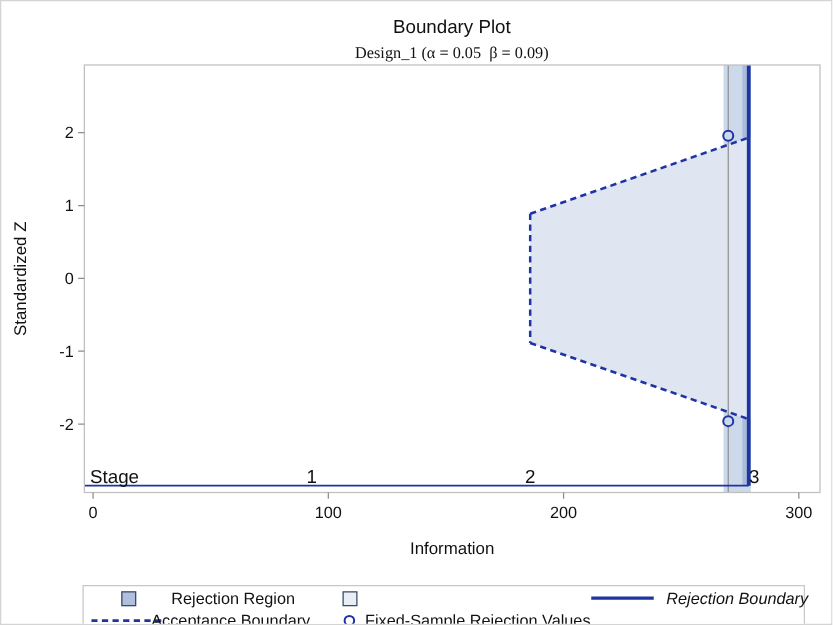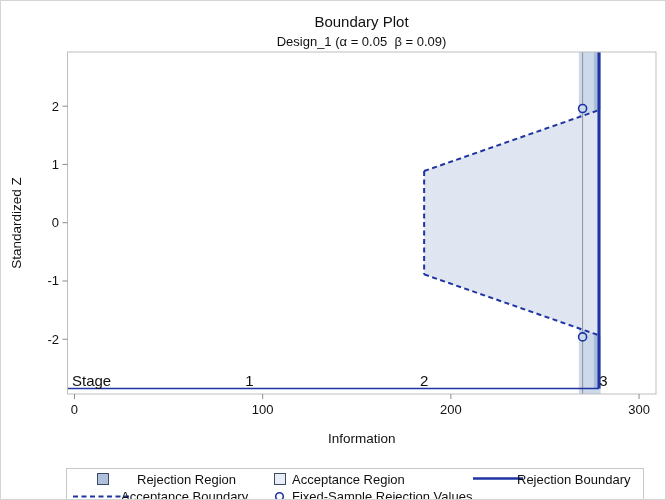--- a/index.html
+++ b/index.html
@@ -7,21 +7,21 @@
     position:relative;
     width:664px;height:498px;
     border:1px solid #d4d4d4;
     background:#fff;
     font-family:"Liberation Sans","DejaVu Sans",sans-serif;
     color:#111;
     overflow:hidden;
   }
   .title-wrap{position:absolute;left:66px;top:0;width:589px;text-align:center;}
   .chart-title{margin-top:12px;font-size:15px;font-weight:normal;line-height:1.2;}
-  .chart-subtitle{margin-top:3px;font-size:13px;line-height:1.2;white-space:pre;}
+  .chart-subtitle{margin-top:3px;font-size:13px;line-height:1.2;white-space:pre;font-family:Liberation Serif, serif;}
   svg.plot{position:absolute;left:0;top:0;}
   .legend{
     position:absolute;left:65px;top:455px;width:576px;height:35px;
     border:1px solid #c8c8c8;background:#fff;margin-top:12px;
   }
   .leg-label{
     position:absolute;transform:translateY(-50%);
     font-size:13px;white-space:nowrap;color:#111;
   }
   .leg-marker{position:absolute;}
@@ -81,26 +81,25 @@
   <div class="title-wrap">
     <div class="chart-title">Boundary Plot</div>
     <div class="chart-subtitle">Design_1 (α = 0.05  β = 0.09)</div>
   </div>
 
   <div class="legend">
     <span class="swatch rej leg-marker" style="left:30px;top:4px;"></span>
     <span class="leg-label" style="left:70px;top:9.5px;">Rejection Region</span>
 
     <span class="swatch acc leg-marker" style="left:207px;top:4px;"></span>
-    <span class="leg-label" style="left:225px;top:9.5px;">Acceptance Region</span>
 
     <svg class="leg-marker" style="left:405px;top:3px;" width="52" height="13">
       <line x1="1" y1="6.5" x2="51" y2="6.5" stroke="var(--navy)" stroke-width="2.5"></line>
     </svg>
-    <span class="leg-label" style="left:450px;top:9.5px;">Rejection Boundary</span>
+    <span class="leg-label" style="left:466px;top:9.5px;font-style:italic;">Rejection Boundary</span>
 
     <svg class="leg-marker" style="left:6px;top:21px;" width="58" height="13">
       <line x1="0" y1="6.5" x2="58" y2="6.5" stroke="var(--navy)" stroke-width="2.2" stroke-dasharray="5 3.5"></line>
     </svg>
     <span class="leg-label" style="left:54px;top:27px;">Acceptance Boundary</span>
 
     <svg class="leg-marker" style="left:206px;top:21px;" width="13" height="13">
       <circle cx="6.5" cy="6.5" r="3.8" fill="none" stroke="var(--navy)" stroke-width="1.6"></circle>
     </svg>
     <span class="leg-label" style="left:225px;top:27px;">Fixed-Sample Rejection Values</span>

